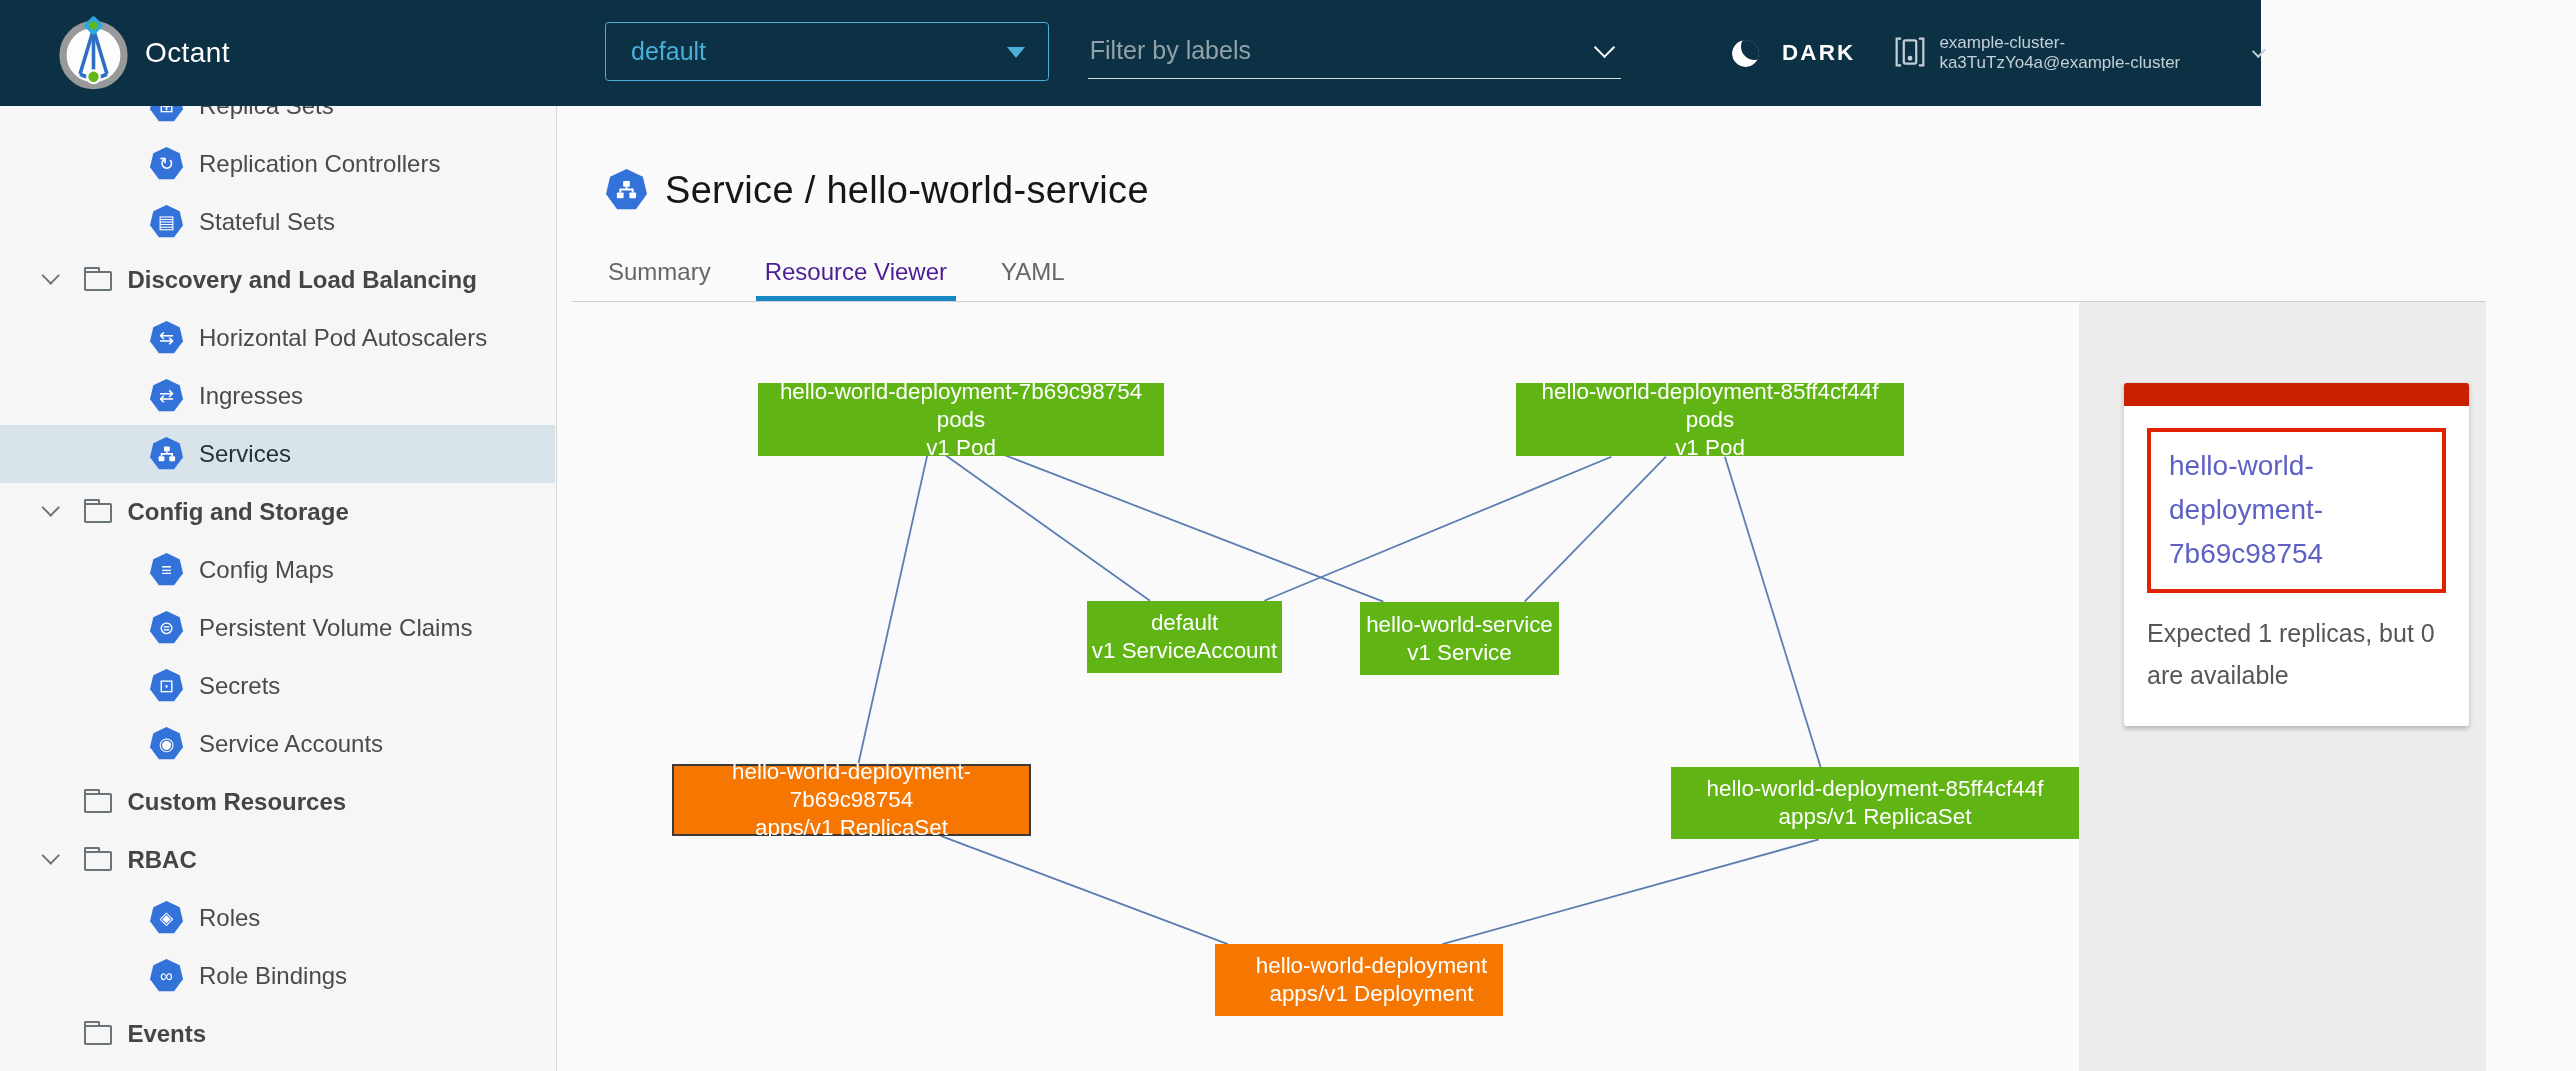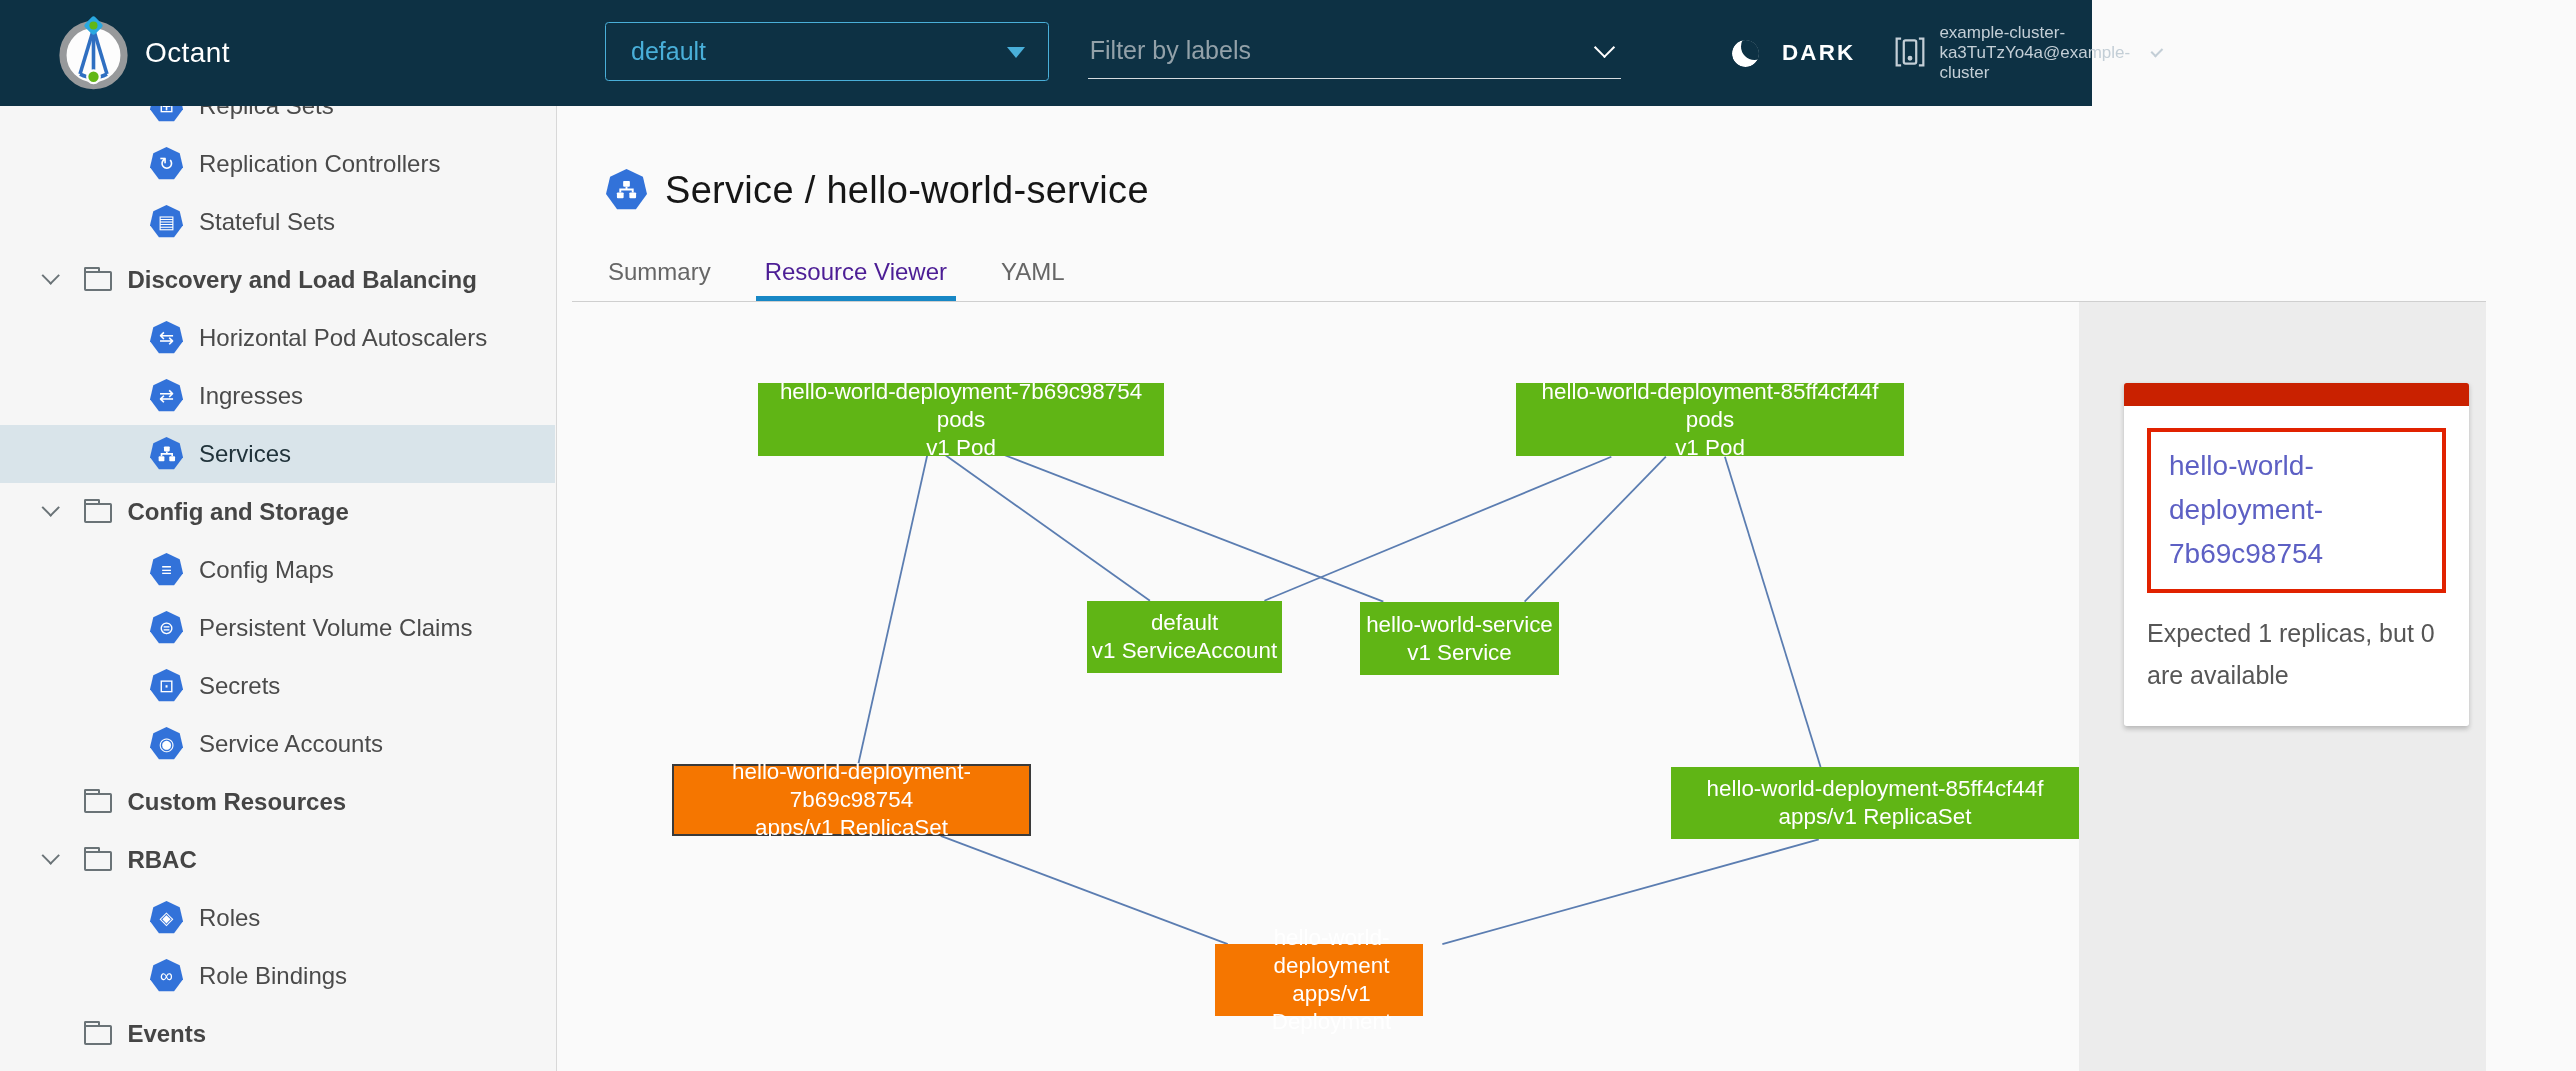--- a/index.html
+++ b/index.html
@@ -2,21 +2,21 @@
 <html style="--header-bg: #0d3144; --accent-blue: #49afd9; --icon-blue: #3272d9; --nav-selected: #d9e4ea; --tab-underline: #1787c5; --node-ok: #60b515; --node-warning: #f57600; --card-red: #c92100; --alert-red: #e12200; --link-purple: #5d60c4; --edge-blue: #5b7db1;font-size:14.3px"><head>
 <meta charset="utf-8">
 <style>
   * { margin:0; padding:0; box-sizing:border-box; }
   html,body { background:#e8e8e8; }
   .screen{
     position:relative; width:2576px; height:1072px; overflow:hidden;
     background:#fafafa; font-family:"Liberation Sans", sans-serif;
   }
   
-  .topbar{ position:absolute; top:0; left:0; width:2092px; height:106px; background:var(--header-bg,#0d3144); }
+  .topbar{ position:absolute; top:0; left:0; width:2261px; height:106px; background:var(--header-bg,#0d3144); }
   .logo{ position:absolute; left:54px; top:13.4px; width:79px; height:79px; }
   .app-title{ position:absolute; left:145px; top:0; height:106px; display:flex; align-items:center;
     color:#fff; font-size:28px; letter-spacing:0.4px; }
   .ns-select{ position:absolute; left:605px; top:22.4px; width:444px; height:59px;
     border:1.8px solid var(--accent-blue,#49afd9); border-radius:3.6px; display:flex; align-items:center; padding:0 25px; }
   .ns-value{ color:var(--accent-blue,#49afd9); font-size:25px; }
   .ns-caret{ position:absolute; right:23px; top:24px; width:0; height:0;
     border-left:9.8px solid transparent; border-right:9.8px solid transparent; border-top:11.6px solid var(--accent-blue,#49afd9); }
   .filter{ position:absolute; left:1088px; top:27px; width:533px; height:52px; border-bottom:1.8px solid #d5dbdf; }
   .filter-placeholder{ position:absolute; left:1.8px; top:9px; color:#93a1a9; font-size:25px; }
@@ -318,21 +318,21 @@
       <div class="node warning selected" style="left:114px; top:462px; width:359px; height:72px;">
         <span>hello-world-deployment-7b69c98754</span>
         <span>apps/v1 ReplicaSet</span>
       </div>
 
       <div class="node ok" style="left:1113px; top:465px; width:408px; height:72px;">
         <span>hello-world-deployment-85ff4cf44f</span>
         <span>apps/v1 ReplicaSet</span>
       </div>
 
-      <div class="node warning" style="left:657px; top:642px; width:208px; height:72px;padding-left:25px;">
+      <div class="node warning" style="left:657px; top:642px; width:288px; height:72px;padding-left:25px;">
         <span>hello-world-deployment</span>
         <span>apps/v1 Deployment</span>
       </div>
     </div>
 
     <div class="side-panel">
       <div class="card">
         <div class="card-status-bar"></div>
         <div class="card-body">
           <div class="alert-box">

